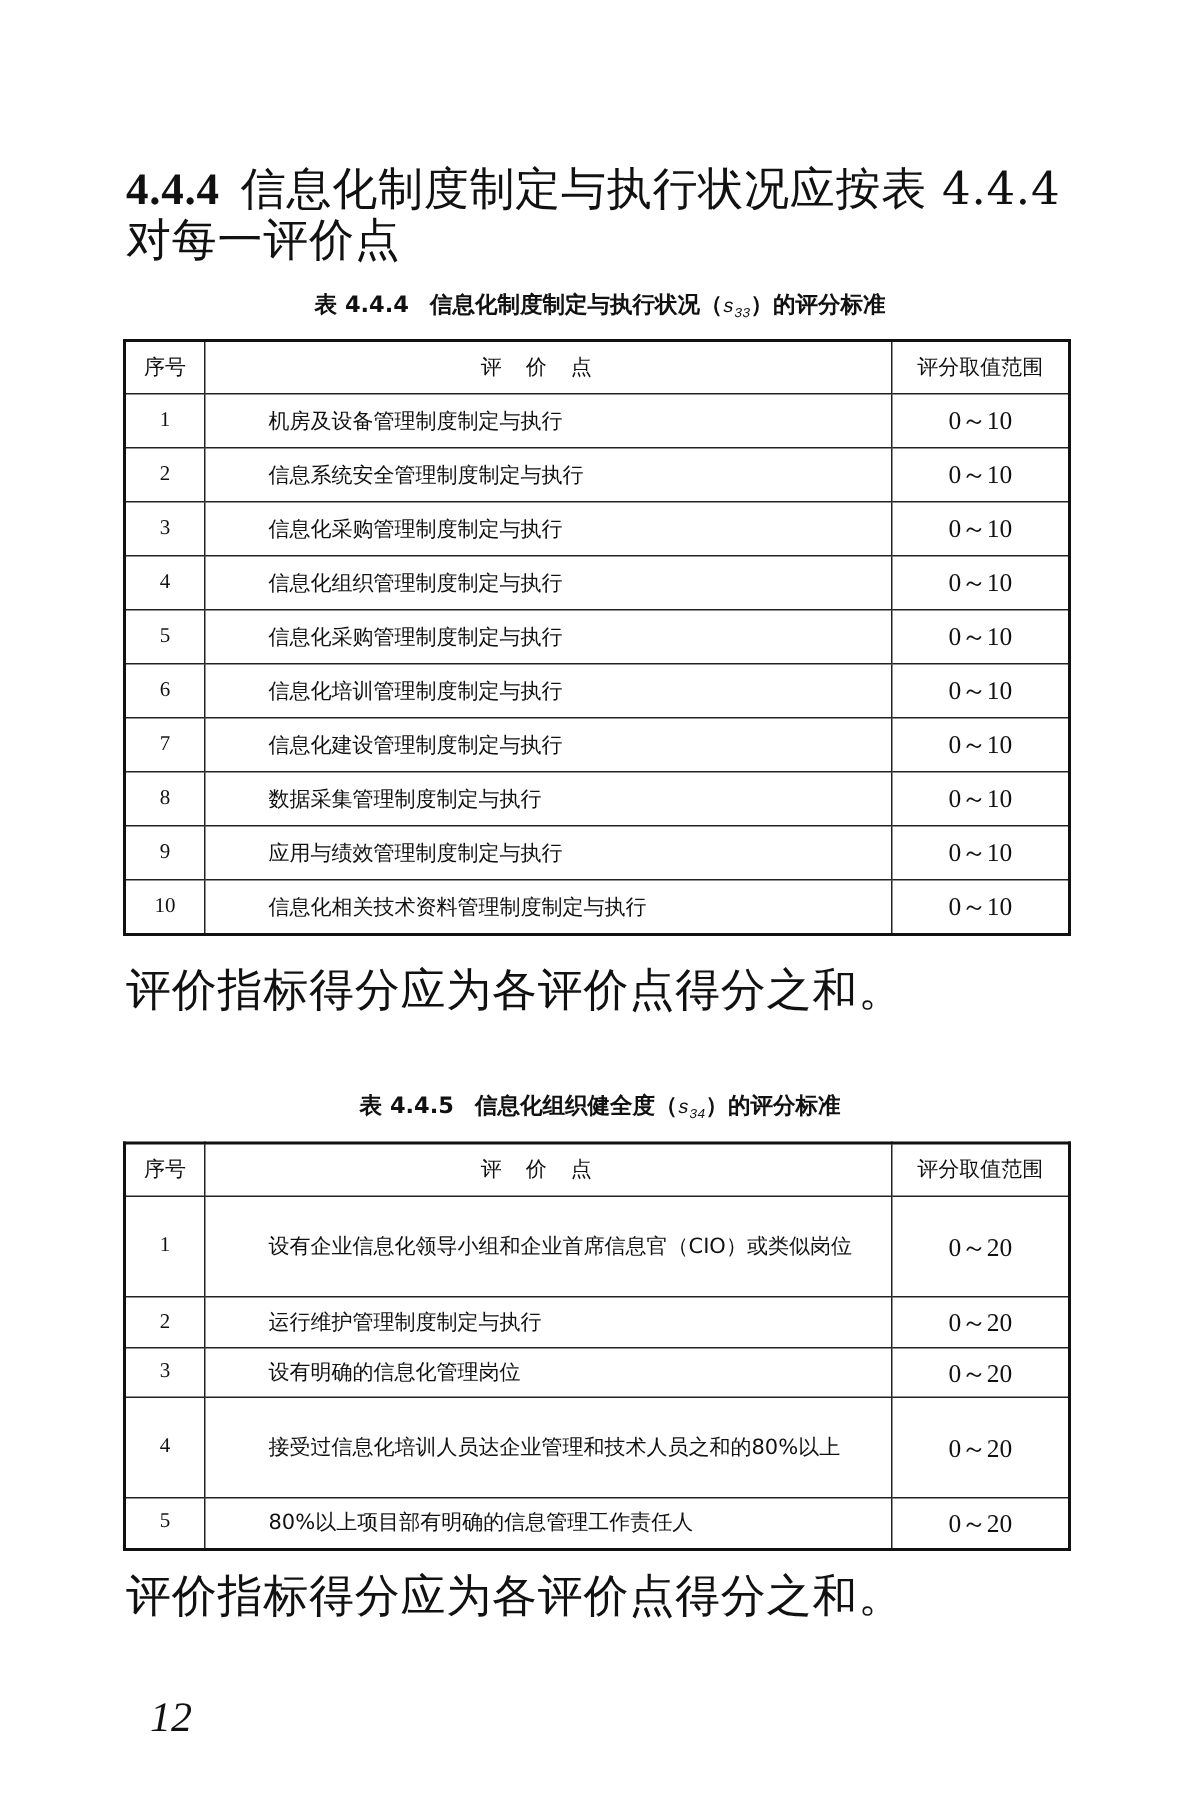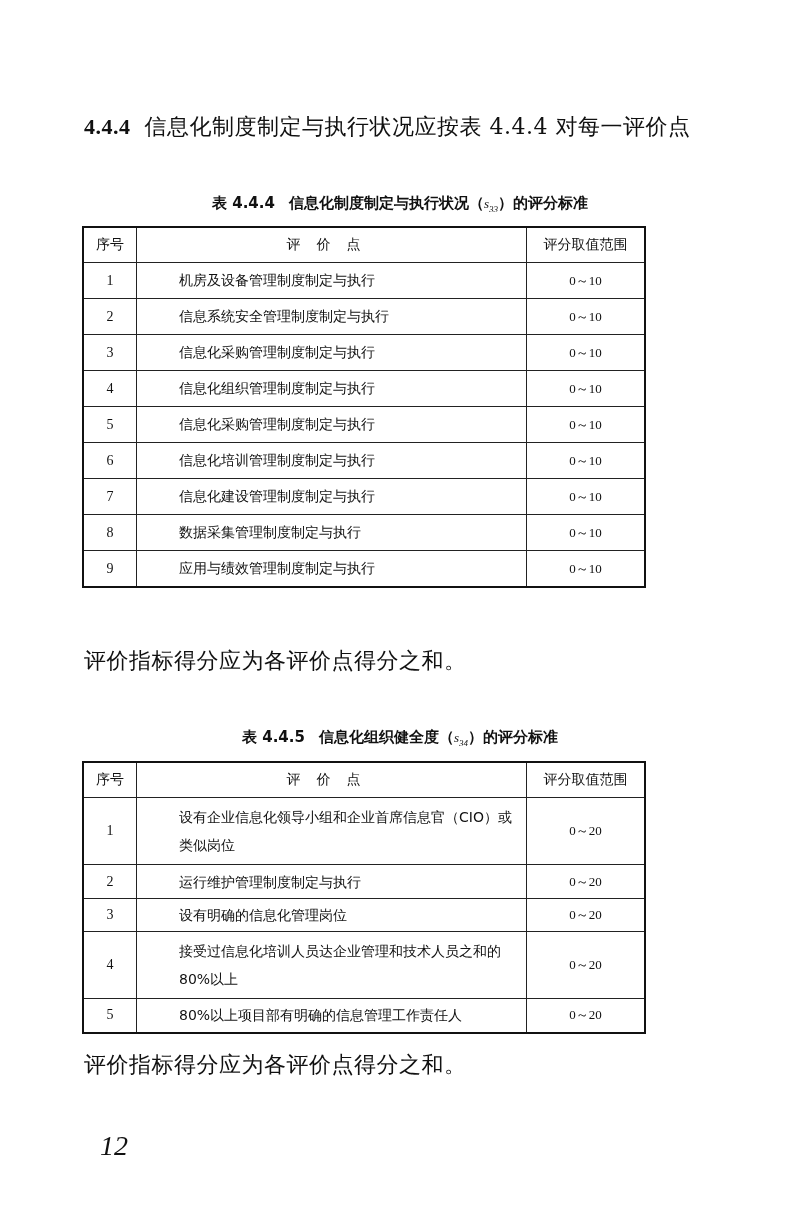--- a/index.html
+++ b/index.html
@@ -3,40 +3,40 @@
 <meta charset="utf-8">
 <style>
   html, body { margin: 0; padding: 0; }
   body {
     width: 800px; height: 1212px; background: #ffffff; position: relative;
     font-family: "DejaVu Serif", "Liberation Serif", serif; color: #111;
     overflow: hidden;
   }
   .para {
     position: absolute; left: 84px; width: 640px;
-    font-size: 22px; line-height: 34px; letter-spacing: 0.5px;
+    font-size: 30px; line-height: 34px; letter-spacing: 0.5px;
   }
   .para .num { font-weight: bold; margin-right: 14px; font-family: "Liberation Serif", serif; }
   .caption {
     position: absolute; left: 0; width: 800px; text-align: center;
     font-size: 15px; font-weight: bold; font-family: "DejaVu Sans", sans-serif;
   }
   .caption .cnum { margin-right: 14px; }
-  .caption .sym { font-weight: normal; font-style: italic; font-family: Liberation Serif, serif; font-size: 13px; }
+  .caption .sym { font-weight: normal; font-style: italic; font-family: Liberation Mono, monospace; font-size: 13px; }
   .caption .sym sub { font-size: 9px; }
   table.grid {
-    position: absolute; left: 82px; width: 564px;
+    position: absolute; left: 82px; width: 632px;
     border-collapse: collapse; border: 2px solid #111;
     font-size: 14px; font-family: "DejaVu Sans", sans-serif;
   }
   table.grid th, table.grid td { border: 1px solid #222; padding: 0; }
   table.grid th { font-weight: normal; height: 34px; font-size: 14px; }
   table.grid td.idx { text-align: center; font-family: "Liberation Serif", serif; font-size: 14px; }
   table.grid td.pt { padding-left: 42px; text-align: left; }
-  table.grid td.rng { text-align: center; font-family: "Liberation Serif", serif; font-size: 13px; }
+  table.grid td.rng { text-align: center; font-family: "Liberation Serif", serif; font-size: 17px; }
   table.grid .c1 { width: 52px; }
   table.grid .c3 { width: 117px; }
   table.grid th.c2 { letter-spacing: 16px; }
   .t1 td { height: 35px; }
   .t2 td.pt { padding-left: 26px; padding-right: 14px; line-height: 28px; }
   .page-num {
     position: absolute; left: 100px; top: 1130px;
     font-size: 28px; font-style: italic; font-family: "Liberation Serif", serif;
   }
 </style>
@@ -98,20 +98,25 @@
     <tr>
         <td class="idx">8</td>
         <td class="pt">数据采集管理制度制定与执行</td>
         <td class="rng">0～10</td>
       </tr>
     <tr>
         <td class="idx">9</td>
         <td class="pt">应用与绩效管理制度制定与执行</td>
         <td class="rng">0～10</td>
       </tr>
+    <tr>
+        <td class="idx">10</td>
+        <td class="pt">信息化相关技术资料管理制度制定与执行</td>
+        <td class="rng">0～10</td>
+      </tr>
   </tbody>
 </table>
 
 <div class="para" style="top:644px;">
   <div>评价指标得分应为各评价点得分之和。</div>
 </div>
 
 <div class="caption" style="top:728px;">
   <span class="cnum">表 4.4.5</span><span>信息化组织健全度（</span><span class="sym"><span>s</span><sub>34</sub></span><span>）的评分标准</span>
 </div>

